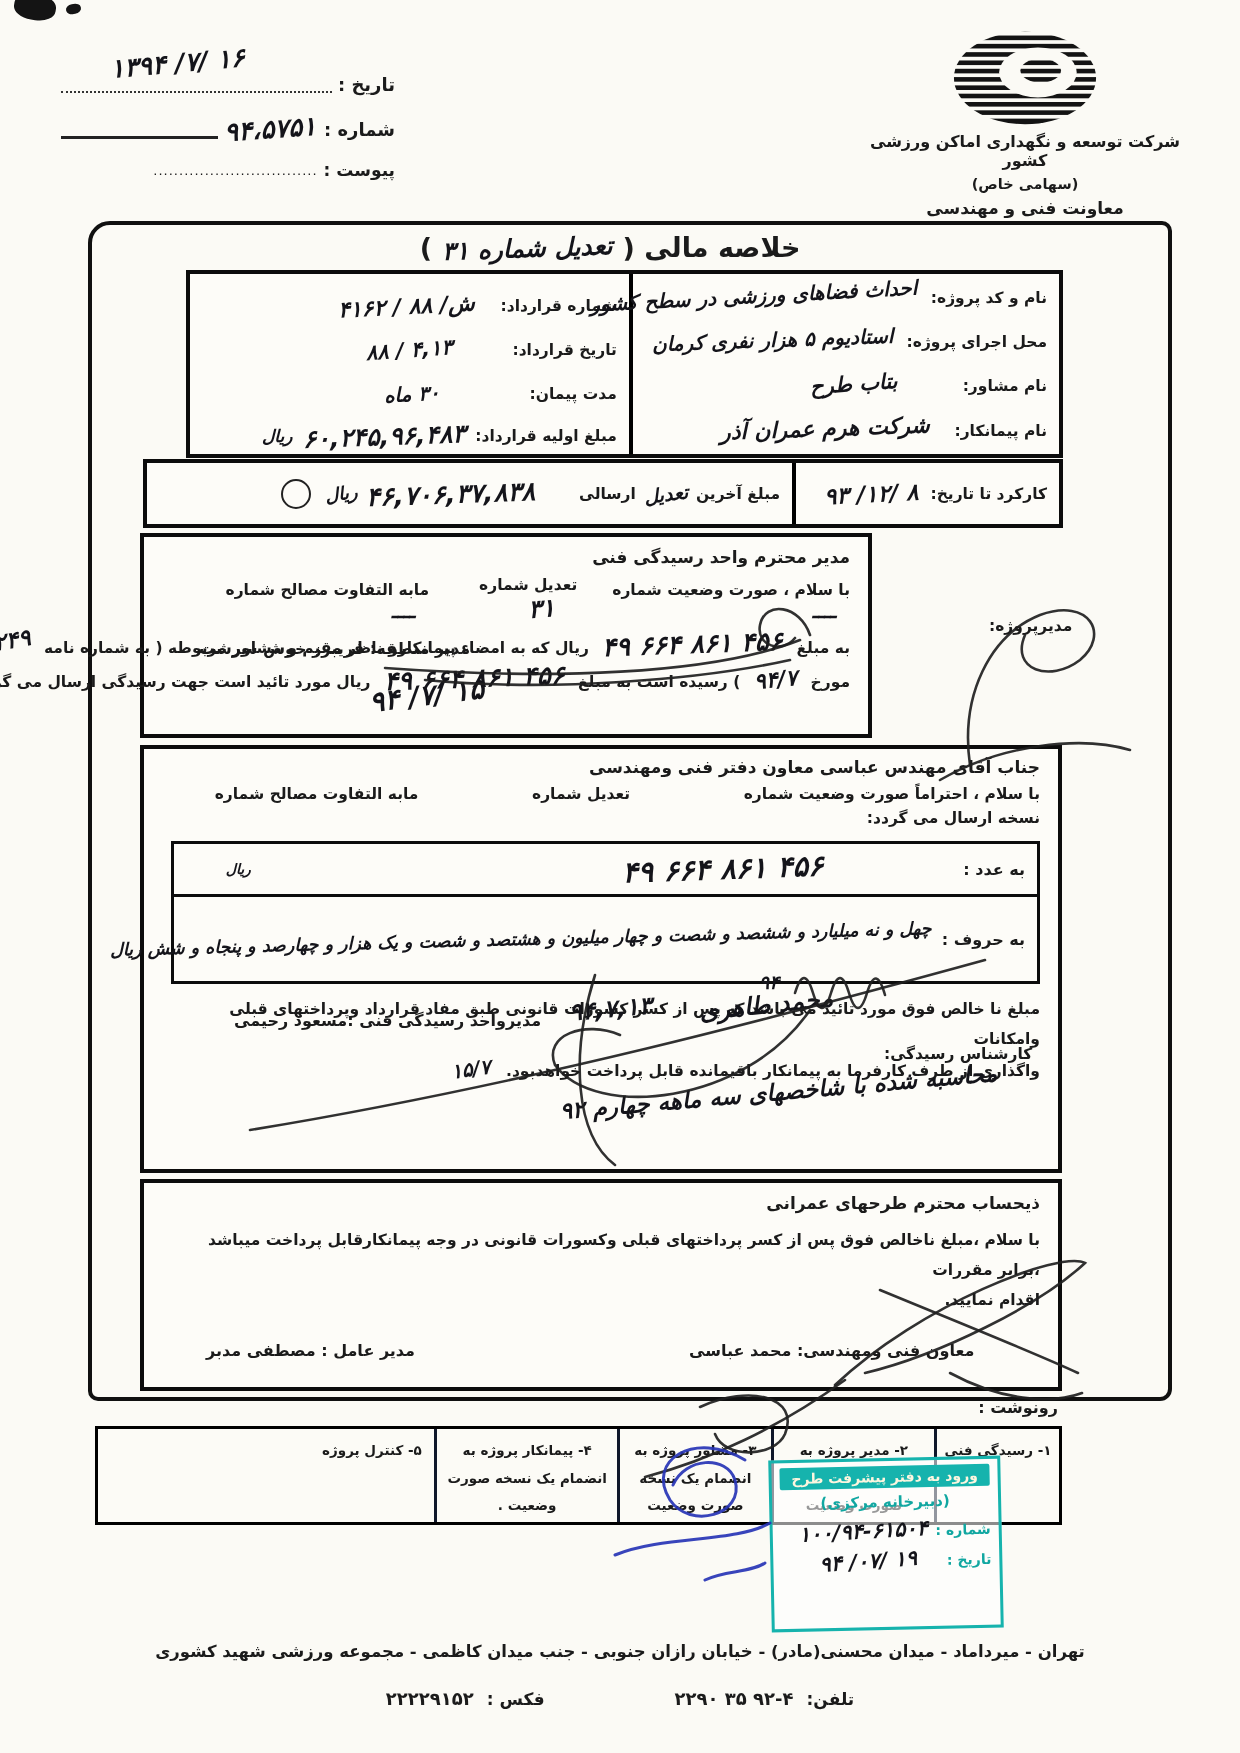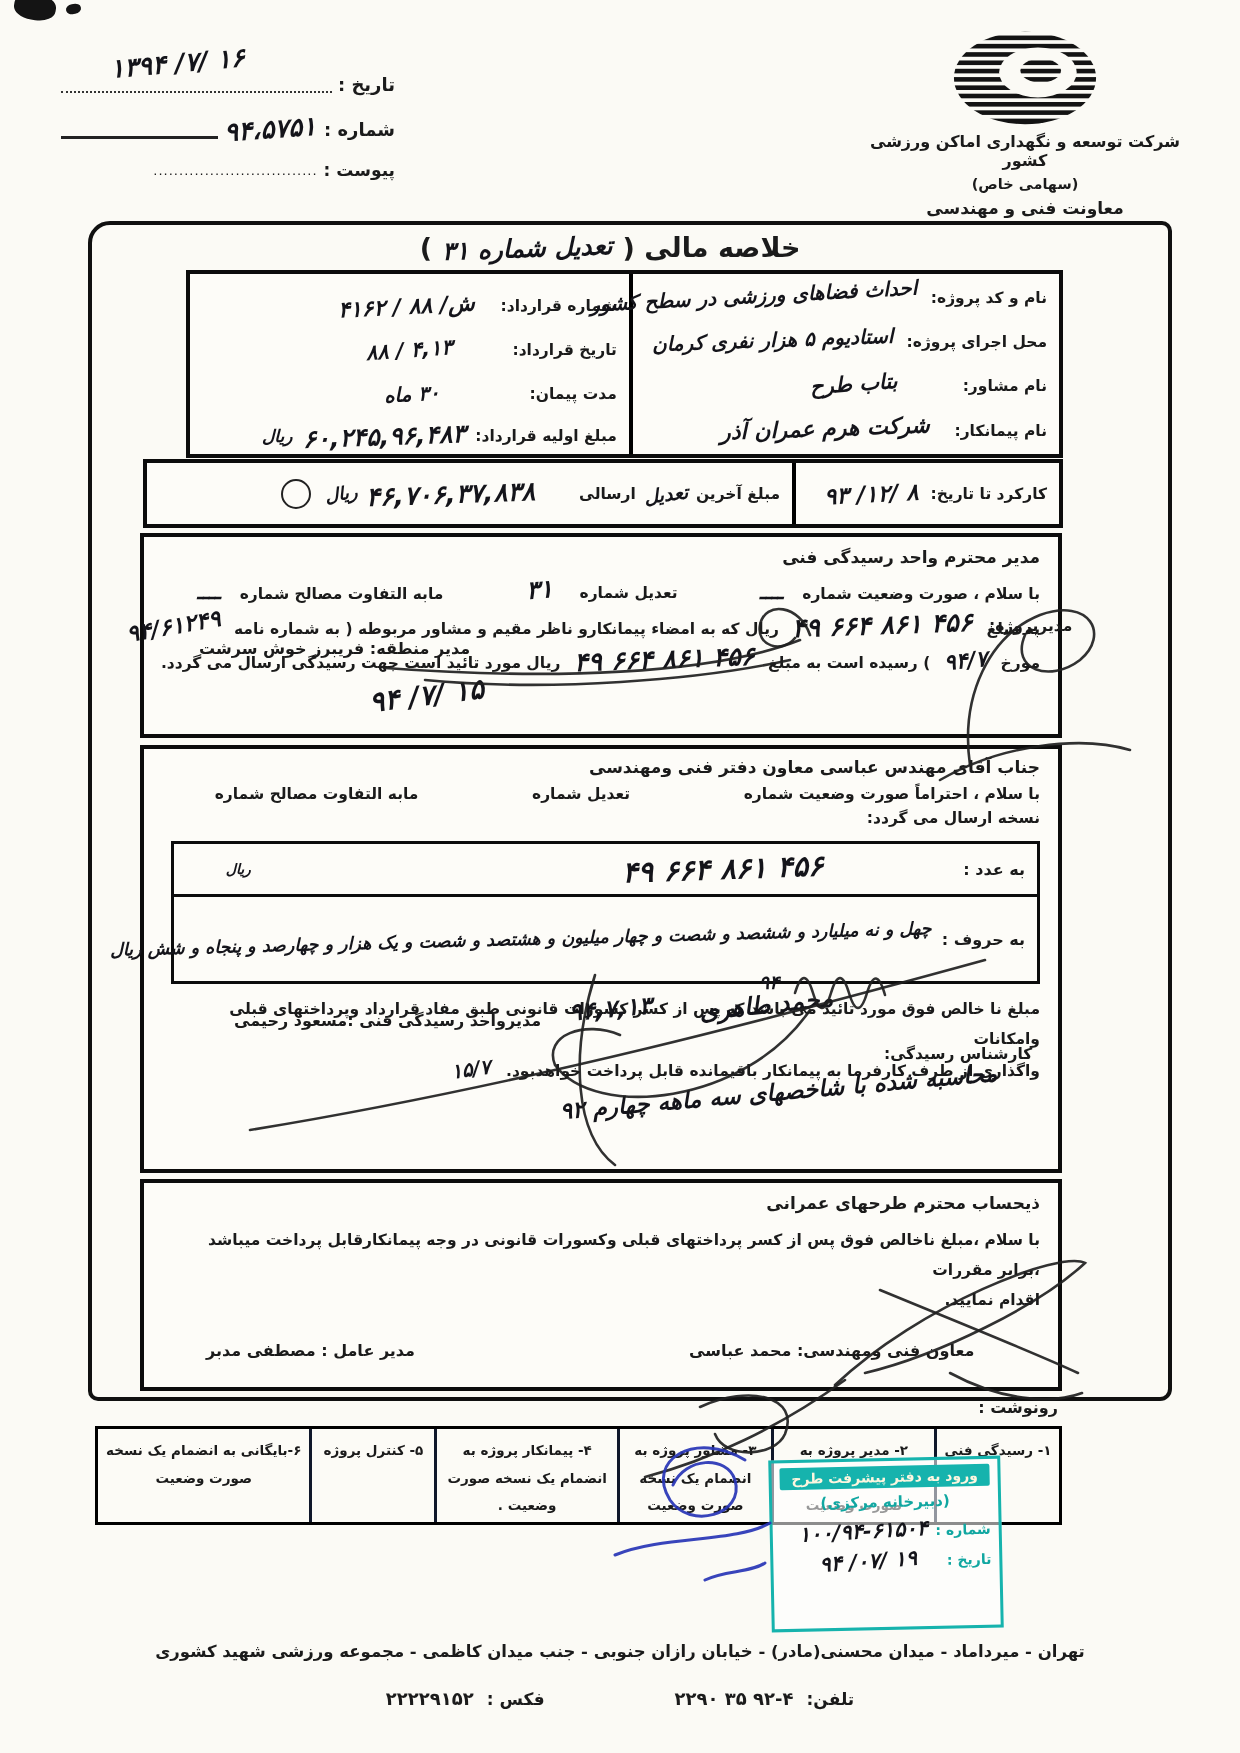--- a/index.html
+++ b/index.html
@@ -138,21 +138,21 @@
     <div class="row-flex" style="width:70%;padding:0 12px;gap:8px;">
       <span class="infolbl nowrap">مبلغ آخرین</span>
       <span class="hw nowrap" style="font-size:19px;transform:rotate(-7deg);">تعدیل</span>
       <span class="infolbl nowrap">ارسالی</span>
       <span class="hw ltr nowrap" style="font-size:26px;margin-right:36px;transform:rotate(-2deg);">۴۶,۷۰۶,۳۷,۸۳۸</span>
       <span class="hw nowrap" style="font-size:18px;transform:rotate(-8deg);">ریال</span>
       <span style="width:26px;height:26px;border:2.5px solid #222;border-radius:50%;margin-right:6px;"></span>
     </div>
   </div>
 
-  <div class="box" style="left:140px;top:533px;width:922px;height:205px;padding:10px 18px 0;">
+  <div class="box" style="left:140px;top:533px;width:732px;height:205px;padding:10px 18px 0;">
     <div class="b" style="font-size:17px;">مدیر محترم واحد رسیدگی فنی</div>
     <div class="spread" style="width:96%;margin-top:8px;">
       <span>
         <span class="infolbl">با سلام ، صورت وضعیت شماره</span>
         <span class="hw" style="font-size:20px;margin-right:14px;">ــــ</span>
       </span>
       <span>
         <span class="infolbl">تعدیل شماره</span>
         <span class="hw" style="font-size:25px;margin-right:22px;transform:rotate(-4deg);">۳۱</span>
       </span>
@@ -223,21 +223,20 @@
   </div>
 
   <span class="b abs" style="right:182px;top:1398px;font-size:16px;">رونوشت :</span>
 
   <div class="copies" style="left:95px;top:1426px;width:967px;height:99px;">
     <div class="cell" style="width:13%;">۱- رسیدگی فنی</div>
     <div class="cell" style="width:17%;">۲- مدیر پروژه به انضمام یک نسخه صورت وضعیت</div>
     <div class="cell" style="width:16%;">۳- مشاور پروژه به انضمام یک نسخه صورت وضعیت</div>
     <div class="cell" style="width:19%;">۴- پیمانکار پروژه به انضمام یک نسخه صورت وضعیت .</div>
     <div class="cell" style="width:13%;">۵- کنترل پروژه</div>
-    <div class="cell" style="width:22%;">۶-بایگانی  به انضمام یک نسخه صورت وضعیت</div>
   </div>
 
   <div class="stamp" style="left:770px;top:1458px;width:232px;height:172px;">
     <div class="band">ورود به دفتر پیشرفت طرح</div>
     <div class="teal" style="font-size:15px;margin-top:5px;">(دبیرخانه مرکزی)</div>
     <div class="row-flex" style="margin-top:8px;gap:8px;">
       <span class="teal" style="font-size:14px;">شماره :</span>
       <span class="hw ltr nowrap" style="font-size:21px;transform:rotate(-2deg);">۱۰۰/۹۴-۶۱۵۰۴</span>
     </div>
     <div class="row-flex" style="margin-top:6px;gap:8px;">

